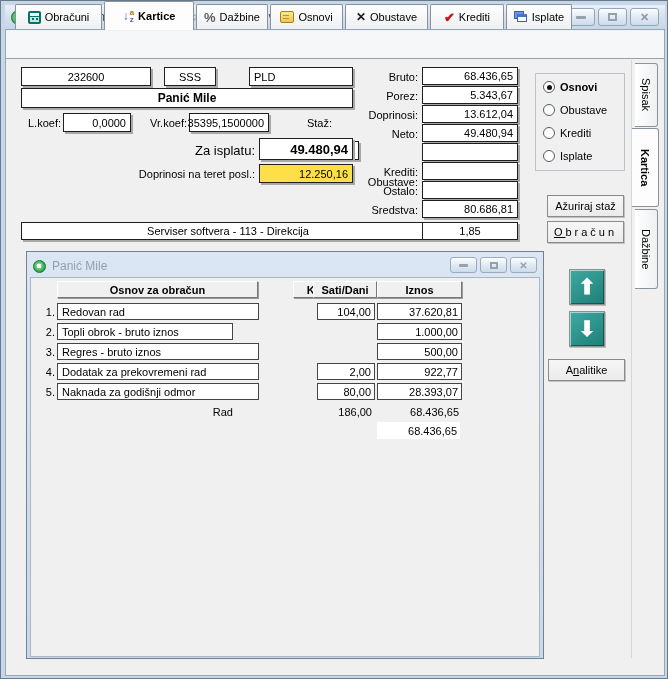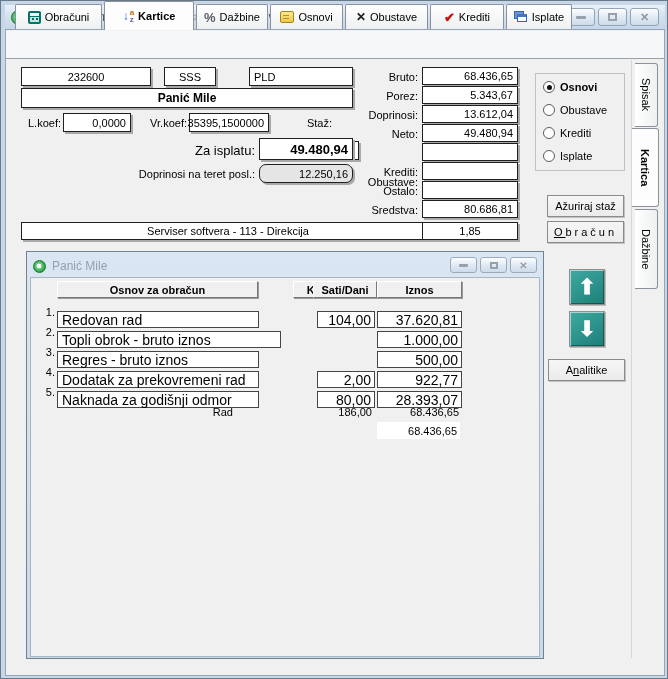--- a/index.html
+++ b/index.html
@@ -58,21 +58,21 @@
      background:#fff; border:1px solid #3a62b0; }
   .icon-copies .c1 { left:0; top:0; background:#6f93d6; }
   .icon-copies .c2 { left:3px; top:3px; border-top-width:3px; border-top-color:#4a72c0; }
 
   
   .box { position:absolute; background:#fff; border:1px solid #1f1f1f;
          box-shadow:2px 2px 0 #a9a9a9; display:flex; align-items:center; height:19px; }
   .box.center { justify-content:center; }
   .box.left { padding-left:4px; }
   .box.right { justify-content:flex-end; padding-right:4px; }
-  .box.ro { background:#e5e5e5;border-radius:7px; }
+  .box.ro { background:#fde047; }
   .flabel { position:absolute; text-align:right; white-space:nowrap; }
 
   
   .groupbox { position:absolute; left:534px; top:72px; width:90px; height:98px;
               border:1px solid #bcc2c8; }
   .radio-row { position:absolute; left:8px; display:flex; align-items:center; gap:5px; height:14px; }
   .radio { width:12px; height:12px; border:1px solid #565c63; border-radius:50%;
            background:#fff; display:flex; align-items:center; justify-content:center; }
   .radio .dot { width:5px; height:5px; border-radius:50%; background:#111; }
 
@@ -113,21 +113,21 @@
   .child-content { position:relative; width:510px; height:380px; background:#f0f0f0;
                    border:1px solid #a9b6c2; overflow:hidden; }
 
   
   .thcell { position:absolute; top:3px; height:17px; background:#f0f0f0;
             border-top:1px solid #fff; border-left:1px solid #fff;
             border-right:1px solid #777; border-bottom:1px solid #777;
             box-shadow:1px 1px 0 #9a9a9a;
             display:flex; align-items:center; justify-content:center; font-weight:bold; }
   .cbox { position:absolute; background:#fff; border:1px solid #454545; height:17px;
-          display:flex; align-items:center; font-size:14px;margin-top:8px; }
+          display:flex; align-items:center; font-size:11px; }
   .cbox.left { padding-left:4px; } .cbox.right { justify-content:flex-end; padding-right:3px; }
   .rownum { position:absolute; width:22px; text-align:right; }
   .sumtext { position:absolute; text-align:right; }
   .totalbox { position:absolute; background:#fff; display:flex; align-items:center;
               justify-content:flex-end; padding-right:3px; }
 
   .bigbold { font-size:13px; font-weight:bold; }
 </style>
 </head>
 <body>
@@ -308,21 +308,21 @@
       <div class="thcell" style="left:227px;width:55px;margin-left:35px;">Koef.</div>
       <div class="thcell" style="left:282px;width:64px;">Sati/Dani</div>
       <div class="thcell" style="left:346px;width:85px;">Iznos</div>
 
       <div class="rownum" style="left:2px;top:28px;">1.</div>
       <div class="cbox left" style="left:26px;top:25px;width:202px;">Redovan rad</div>
       <div class="cbox right" style="left:286px;top:25px;width:58px;">104,00</div>
       <div class="cbox right" style="left:346px;top:25px;width:85px;">37.620,81</div>
 
       <div class="rownum" style="left:2px;top:48px;">2.</div>
-      <div class="cbox left" style="left:26px;top:45px;width:224px;">Topli obrok - bruto iznos</div>
+      <div class="cbox left" style="left:26px;top:45px;width:176px;">Topli obrok - bruto iznos</div>
       <div class="cbox right" style="left:346px;top:45px;width:85px;">1.000,00</div>
 
       <div class="rownum" style="left:2px;top:68px;">3.</div>
       <div class="cbox left" style="left:26px;top:65px;width:202px;">Regres - bruto iznos</div>
       <div class="cbox right" style="left:346px;top:65px;width:85px;">500,00</div>
 
       <div class="rownum" style="left:2px;top:88px;">4.</div>
       <div class="cbox left" style="left:26px;top:85px;width:202px;">Dodatak za prekovremeni rad</div>
       <div class="cbox right" style="left:286px;top:85px;width:58px;">2,00</div>
       <div class="cbox right" style="left:346px;top:85px;width:85px;">922,77</div>

